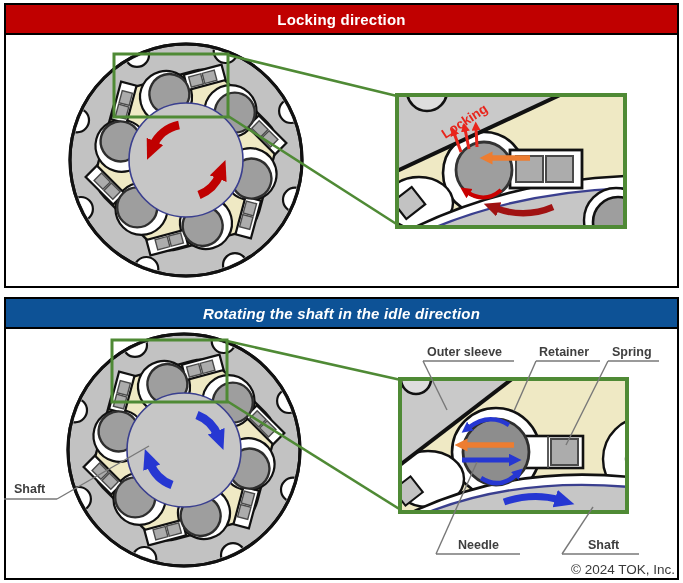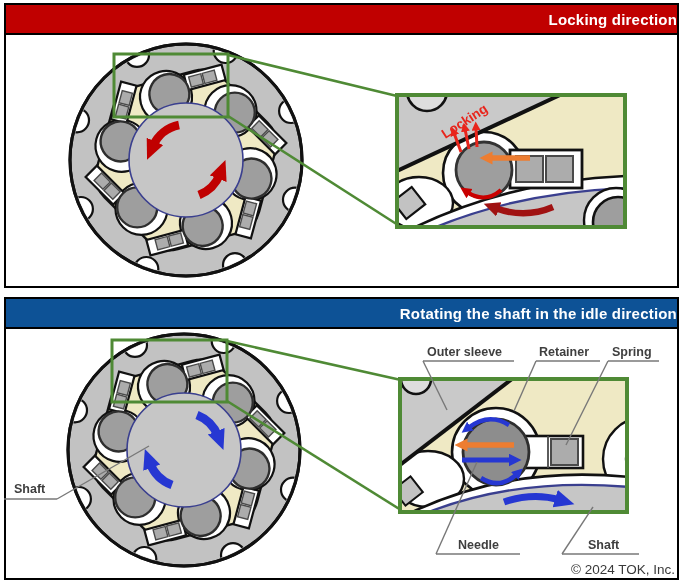--- a/index.html
+++ b/index.html
@@ -2,23 +2,23 @@
 <html><head>
 <meta charset="utf-8">
 <style>
   html,body{margin:0;padding:0;background:#fff;}
   .canvas{position:relative;width:683px;height:583px;background:#ffffff;
           font-family:"Liberation Sans",sans-serif;overflow:hidden;}
   .panel{position:absolute;left:4px;width:671px;border:2px solid #000;background:#fff;}
   .panel-top{top:3px;height:281px;}
   .panel-bottom{top:297px;height:279px;}
   .panel-header{height:28px;border-bottom:2px solid #000;display:flex;
-                align-items:center;justify-content:flex-end;}
+                align-items:center;justify-content:center;}
   .panel-header.red{background:#C00000;}
-  .panel-header.blue{background:#0D5296;}
+  .panel-header.blue{background:#0D5296;font-style:italic;}
   .panel-title{color:#fff;font-weight:bold;font-size:15px;letter-spacing:.2px;}
   svg.overlay{position:absolute;left:0;top:0;pointer-events:none;}
   text{font-family:"Liberation Sans",sans-serif;}
   .lbl{font-size:12.5px;font-weight:bold;fill:#3F3F3F;}
   .leader{stroke:#787878;stroke-width:1.4;fill:none;}
   .copyright{font-size:13.5px;fill:#3A3A3A;}
 </style>
 </head>
 <body>
 

